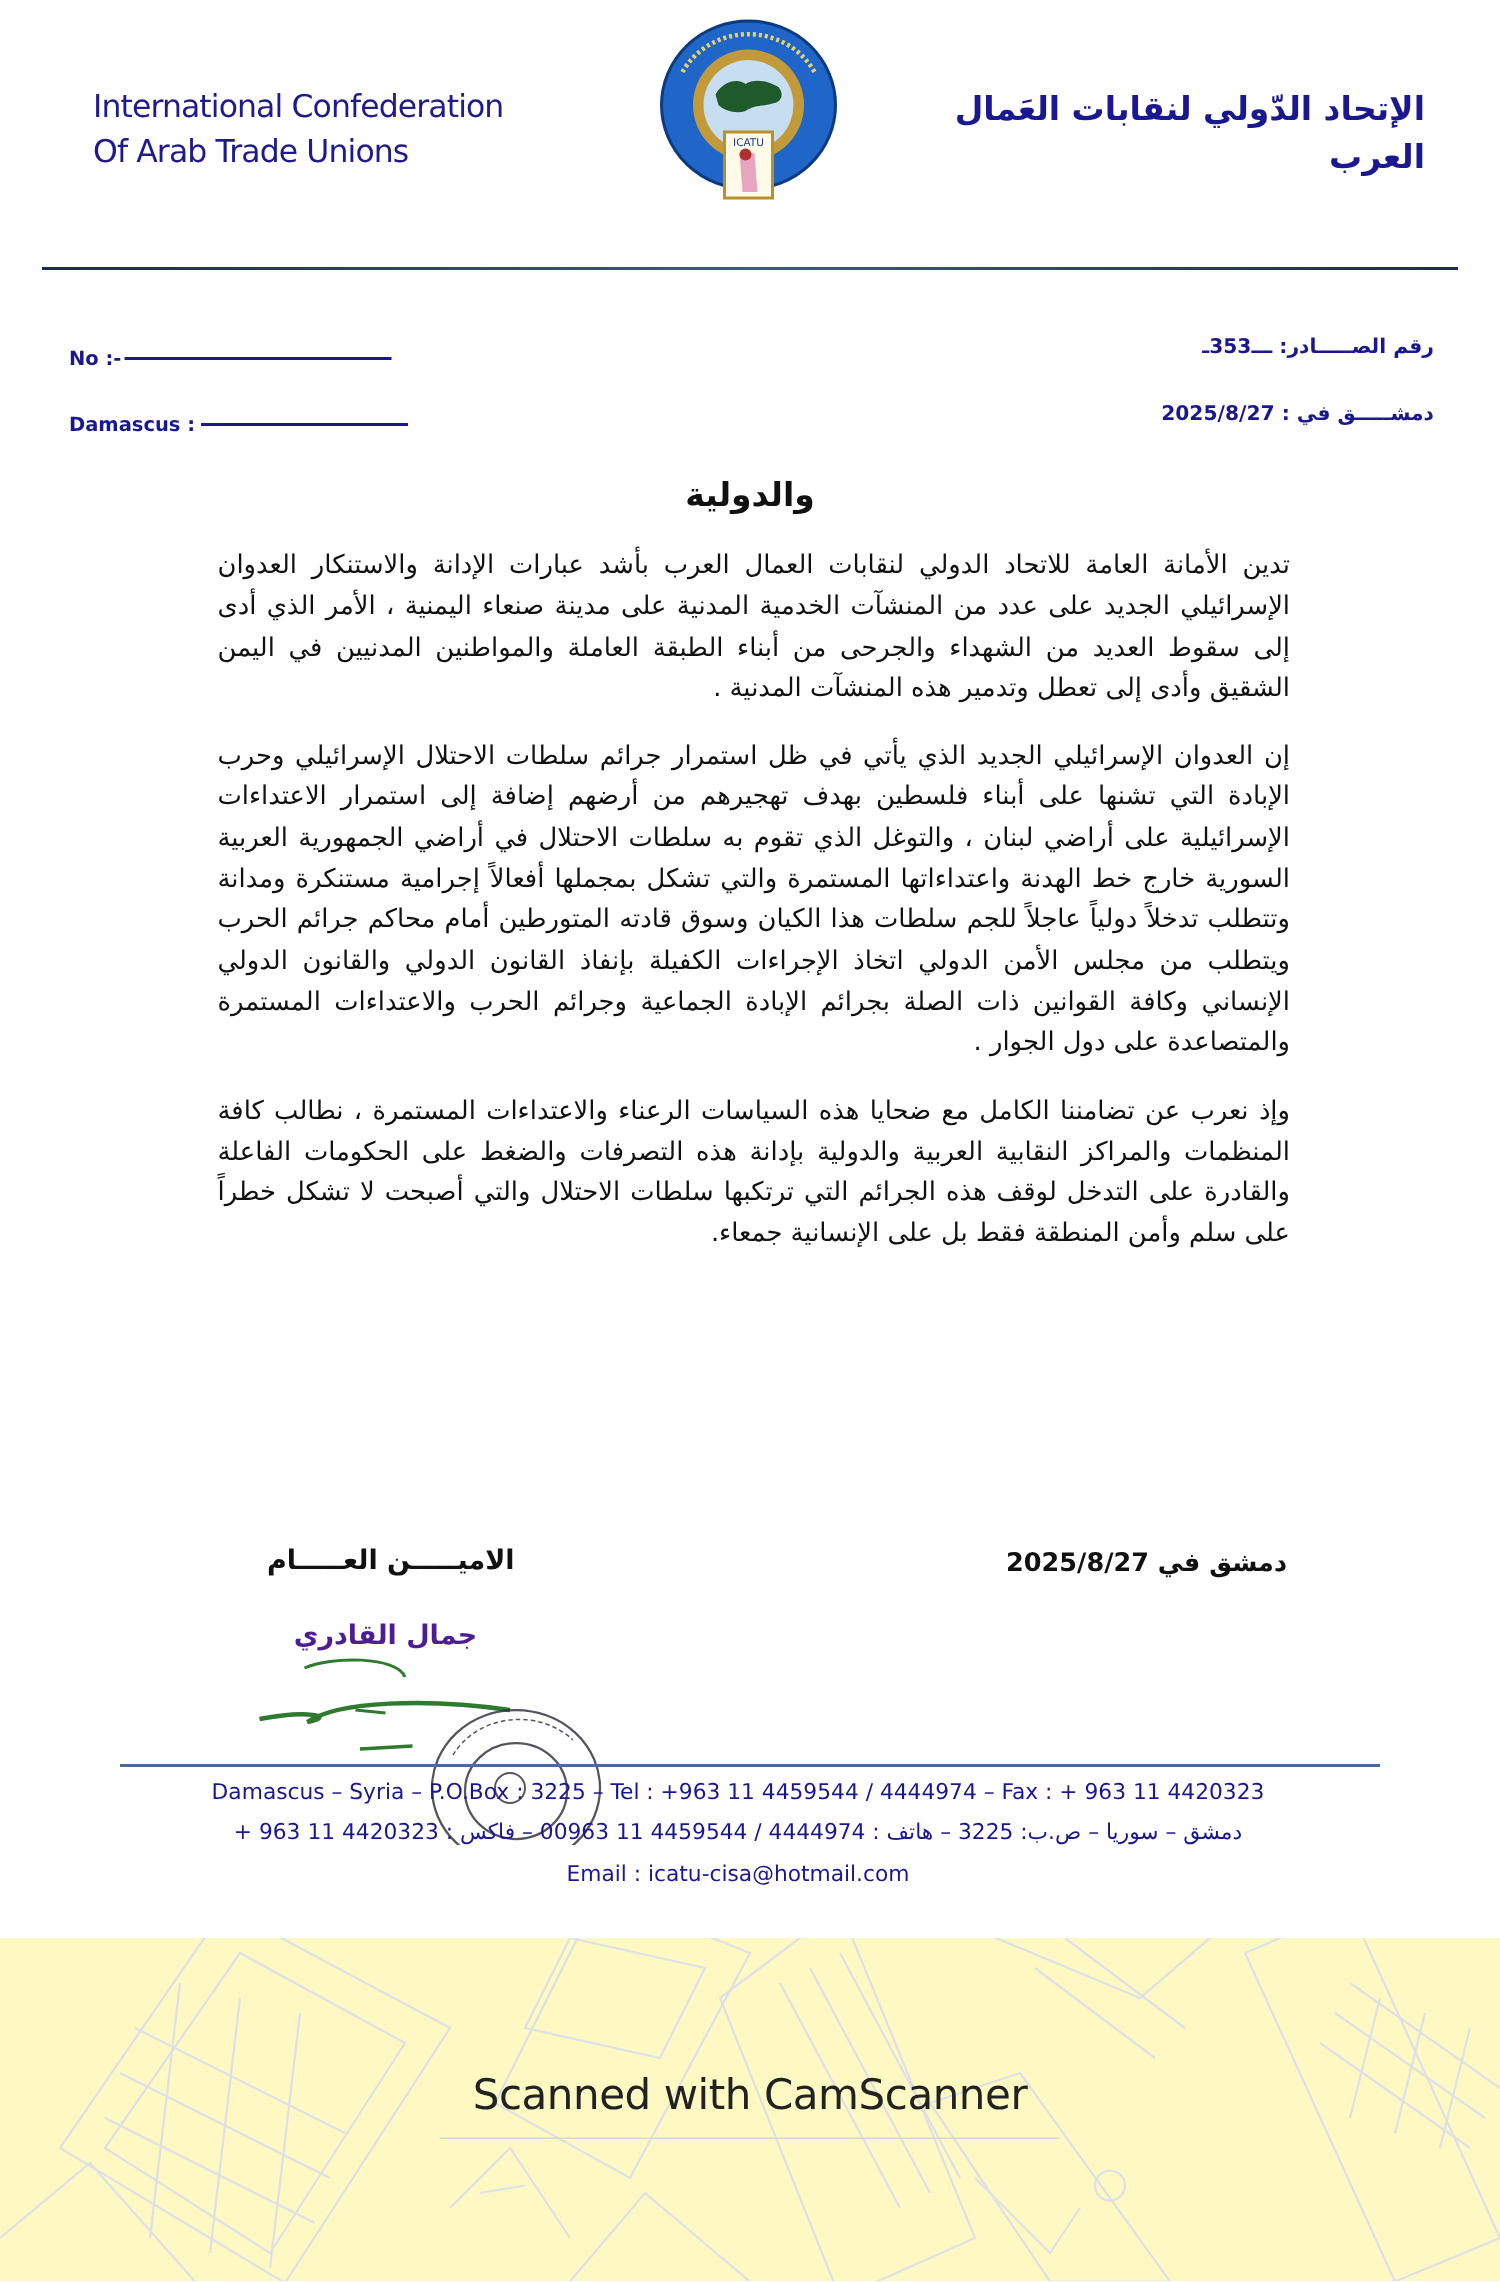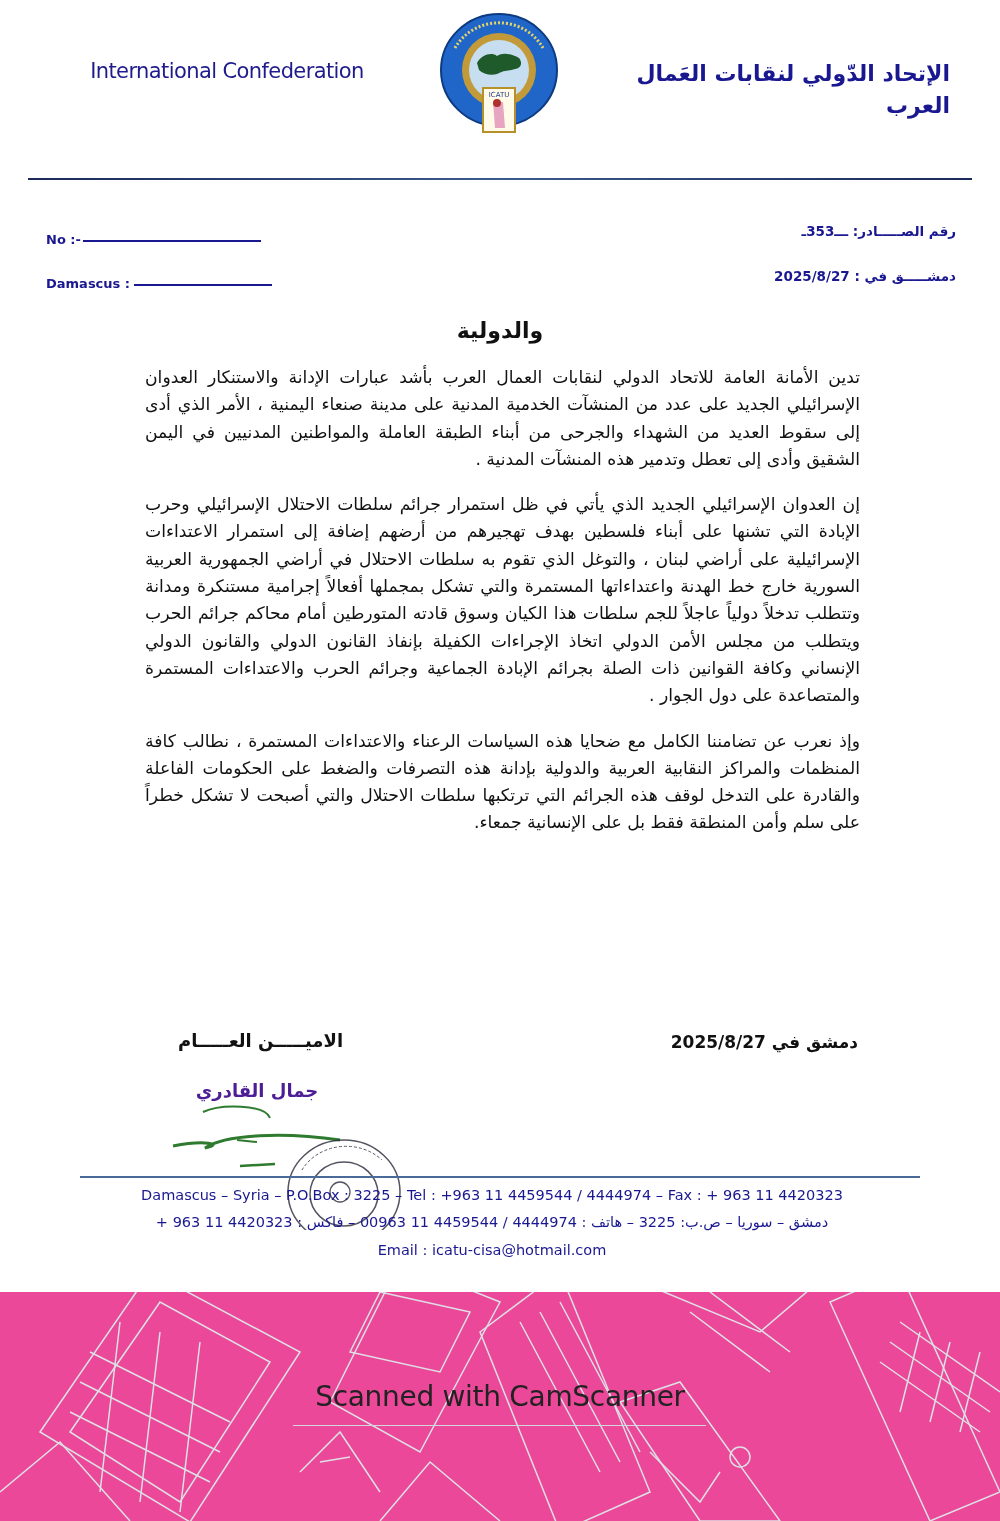--- a/index.html
+++ b/index.html
@@ -2,21 +2,21 @@
 <html><head>
 <meta charset="utf-8">
 <style>
   * { box-sizing: border-box; margin: 0; padding: 0; }
   html, body { width: 1000px; height: 1521px; background: #ffffff; overflow: hidden; }
   body { position: relative; font-family: "DejaVu Sans", sans-serif; color: #111; }
 
   .page { position: absolute; left: 0; top: 0; width: 1000px; height: 1290px; background: #ffffff; }
 
   
-  .hdr-en { position: absolute; left: 62px; top: 56px; width: 330px; text-align: center;
+  .hdr-en { position: absolute; left: 62px; top: 56px; width: 330px; 
             font-family: "DejaVu Sans", sans-serif; color: #1f1b8c; font-size: 21px; line-height: 30px; letter-spacing: -0.6px; }
   .hdr-en div { white-space: nowrap; }
   .hdr-ar { position: absolute; left: 598px; top: 58px; width: 352px; text-align: right; direction: rtl;
             font-family: "DejaVu Sans", sans-serif; color: #1a1890; font-weight: bold; font-size: 22px; line-height: 32px; }
   .logo { position: absolute; left: 437px; top: 8px; width: 124px; height: 128px; }
 
   .rule-top { position: absolute; left: 28px; top: 178px; width: 944px; height: 2px;
               background: linear-gradient(90deg, #1b2a5a 0%, #3a5b8a 50%, #1b2a5a 100%); }
 
   
@@ -45,33 +45,34 @@
   .stamp { position: absolute; left: 282px; top: 1130px; width: 120px; height: 100px; opacity: 0.8; }
 
   .rule-bottom { position: absolute; left: 80px; top: 1176px; width: 840px; height: 1.5px; background: #4a6a9a; }
 
   .footer { position: absolute; left: 0; width: 984px; text-align: center; color: #1a1890; font-size: 14.5px; white-space: nowrap; }
   .f1 { top: 1187px; }
   .f2 { top: 1214px; direction: rtl; }
   .f3 { top: 1242px; }
 
   
-  .cam { position: absolute; left: 0; top: 1292px; width: 1000px; height: 229px; background: #ec4899; overflow: hidden; }
+  .cam { position: absolute; left: 0; top: 1292px; width: 1000px; height: 229px; background: #fef9c3; overflow: hidden; }
   .cam svg { position: absolute; left: 0; top: 0; }
   .cam-text { position: absolute; left: 0; width: 1000px; top: 88px; text-align: center;
               font-family: "DejaVu Sans", sans-serif; font-size: 28px; color: #222; letter-spacing: -0.3px; }
   .cam-rule { position: absolute; left: 293px; top: 133px; width: 413px; height: 1px; background: #d3d7dc; }
 </style>
 </head>
 <body>
 
 <div class="page">
 
   <div class="hdr-en">
     <div>International Confederation</div>
+    <div>Of Arab Trade Unions</div>
   </div>
 
   <svg class="logo" viewBox="0 0 124 128">
     <ellipse cx="62" cy="62" rx="58" ry="56" fill="#1f66c8" stroke="#0d3a80" stroke-width="2"></ellipse>
     <path d="M18 40 A50 48 0 0 1 106 40" fill="none" stroke="#e7d36a" stroke-width="3" stroke-dasharray="2 2"></path>
     <circle cx="62" cy="62" r="37" fill="#c39a3a"></circle>
     <circle cx="62" cy="62" r="30" fill="#c6def0"></circle>
     <path d="M40 55 C45 46 55 44 60 48 C66 44 75 46 82 50 C86 55 84 60 78 61 C72 63 66 62 60 66 C54 68 46 66 42 62 Z" fill="#1e5a2a"></path>
     <rect x="46" y="80" width="32" height="44" fill="#fffbe8" stroke="#b8902a" stroke-width="2"></rect>
     <text x="62" y="89" text-anchor="middle" font-family="DejaVu Sans, sans-serif" font-size="7" fill="#1f3a8a">ICATU</text>

